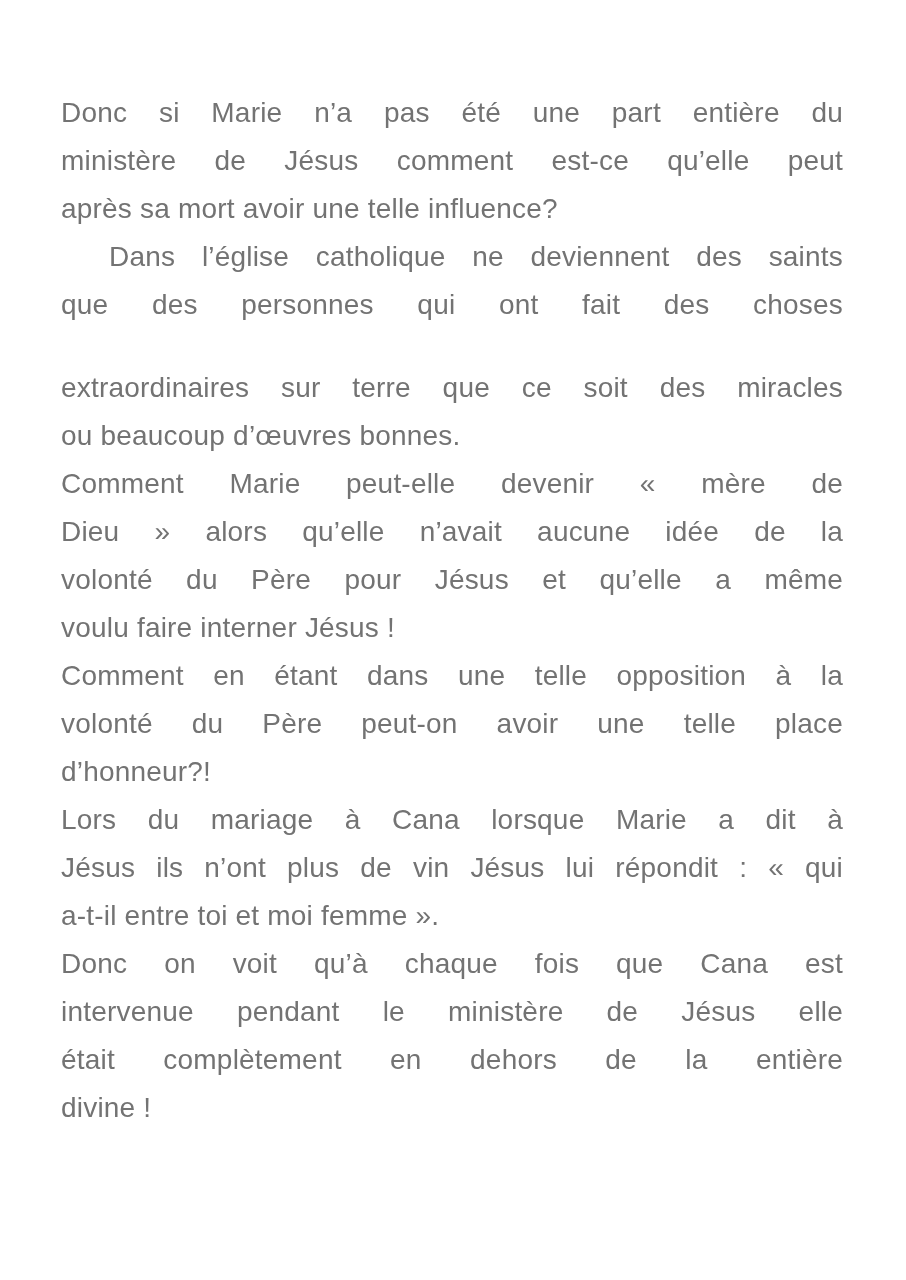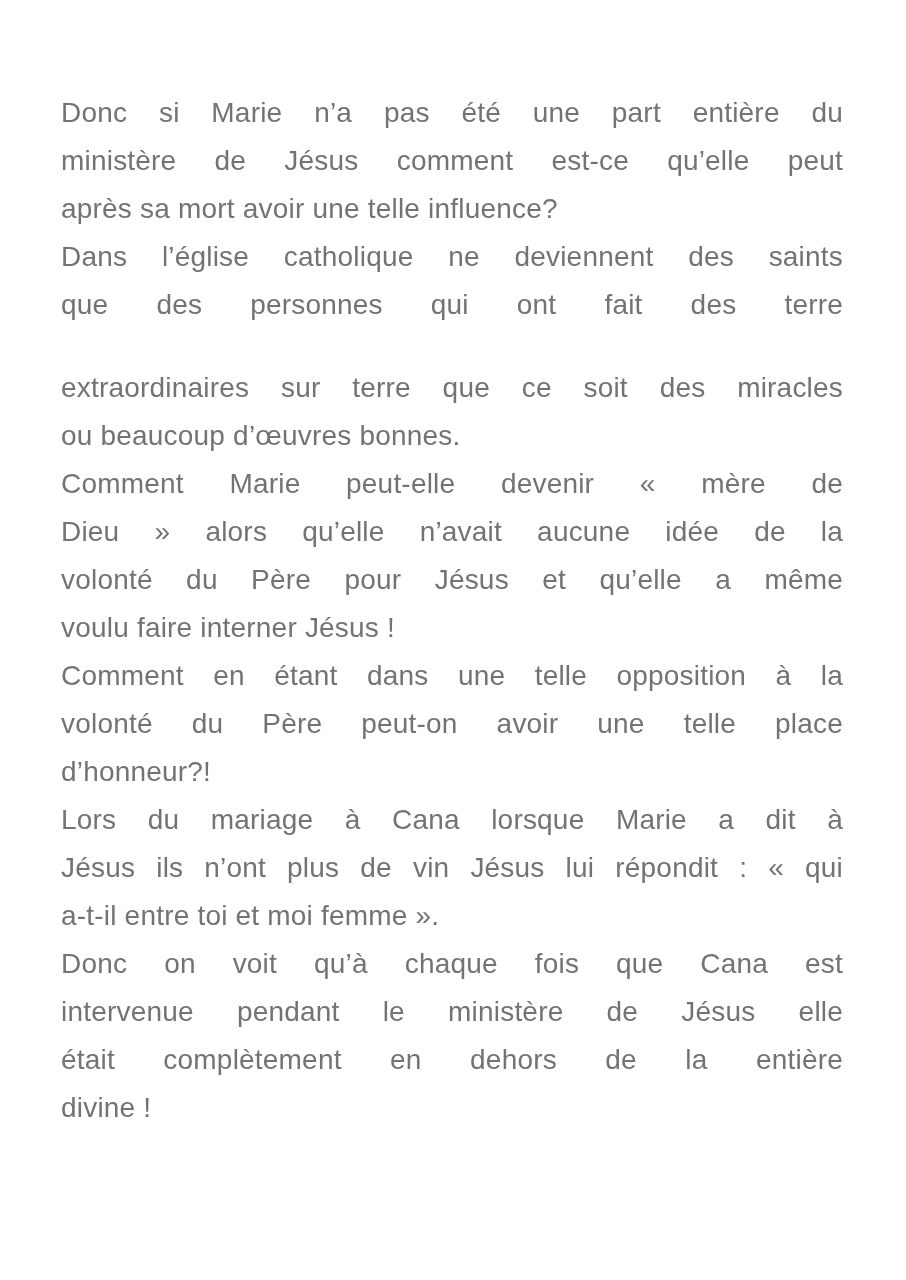--- a/index.html
+++ b/index.html
@@ -46,22 +46,22 @@
 
 <div class="page">
 
   <p class="paragraph">
     <span class="line" style="white-space: normal;">Donc si Marie n’a pas été une part entière du</span>
     <span class="line" style="white-space: normal;">ministère de Jésus comment est-ce qu’elle peut</span>
     <span class="line last" style="white-space: normal;">après sa mort avoir une telle influence?</span>
   </p>
 
   <p class="paragraph">
-    <span class="line" style="white-space: normal;">Dans l’église catholique ne deviennent des saints</span>
-    <span class="line" style="white-space: normal;">que des personnes qui ont fait des terre</span>
+    <span class="line" style="white-space: normal; margin-left: 48px;">Dans l’église catholique ne deviennent des saints</span>
+    <span class="line" style="white-space: normal;">que des personnes qui ont fait des choses</span>
     <span class="line" style="white-space: normal; margin-top: 35px;">extraordinaires sur terre que ce soit des miracles</span>
     <span class="line last" style="white-space: normal;">ou beaucoup d’œuvres bonnes.</span>
   </p>
 
   <p class="paragraph">
     <span class="line" style="white-space: normal;">Comment Marie peut-elle devenir « mère de</span>
     <span class="line" style="white-space: normal;">Dieu » alors qu’elle n’avait aucune idée de la</span>
     <span class="line" style="white-space: normal;">volonté du Père pour Jésus et qu’elle a même</span>
     <span class="line last" style="white-space: normal;">voulu faire interner Jésus !</span>
   </p>

